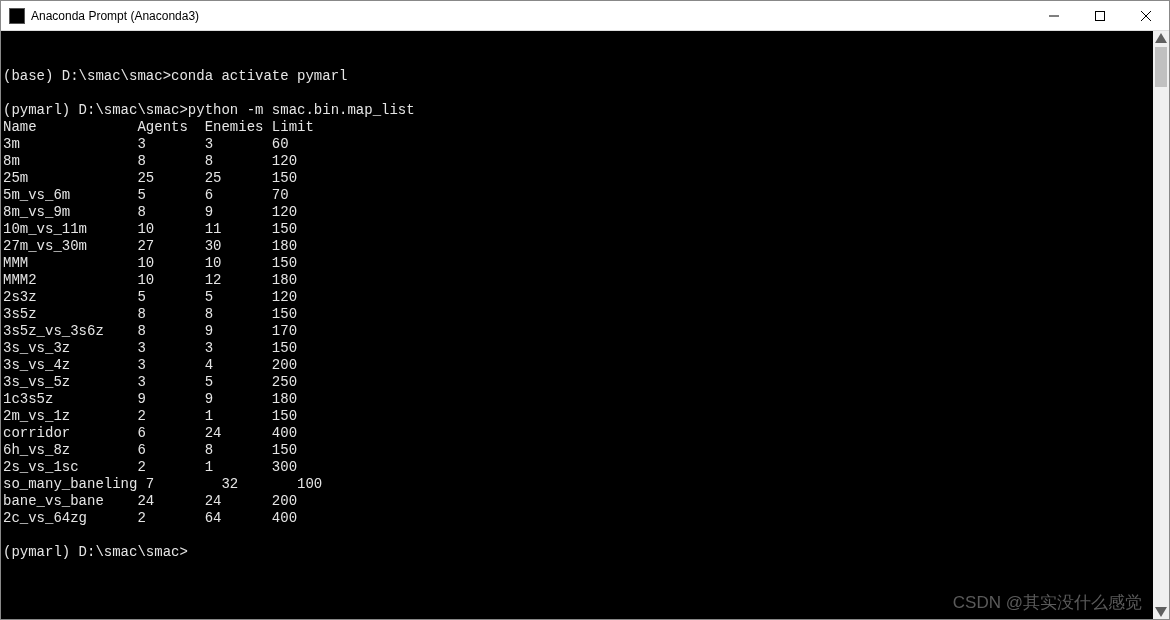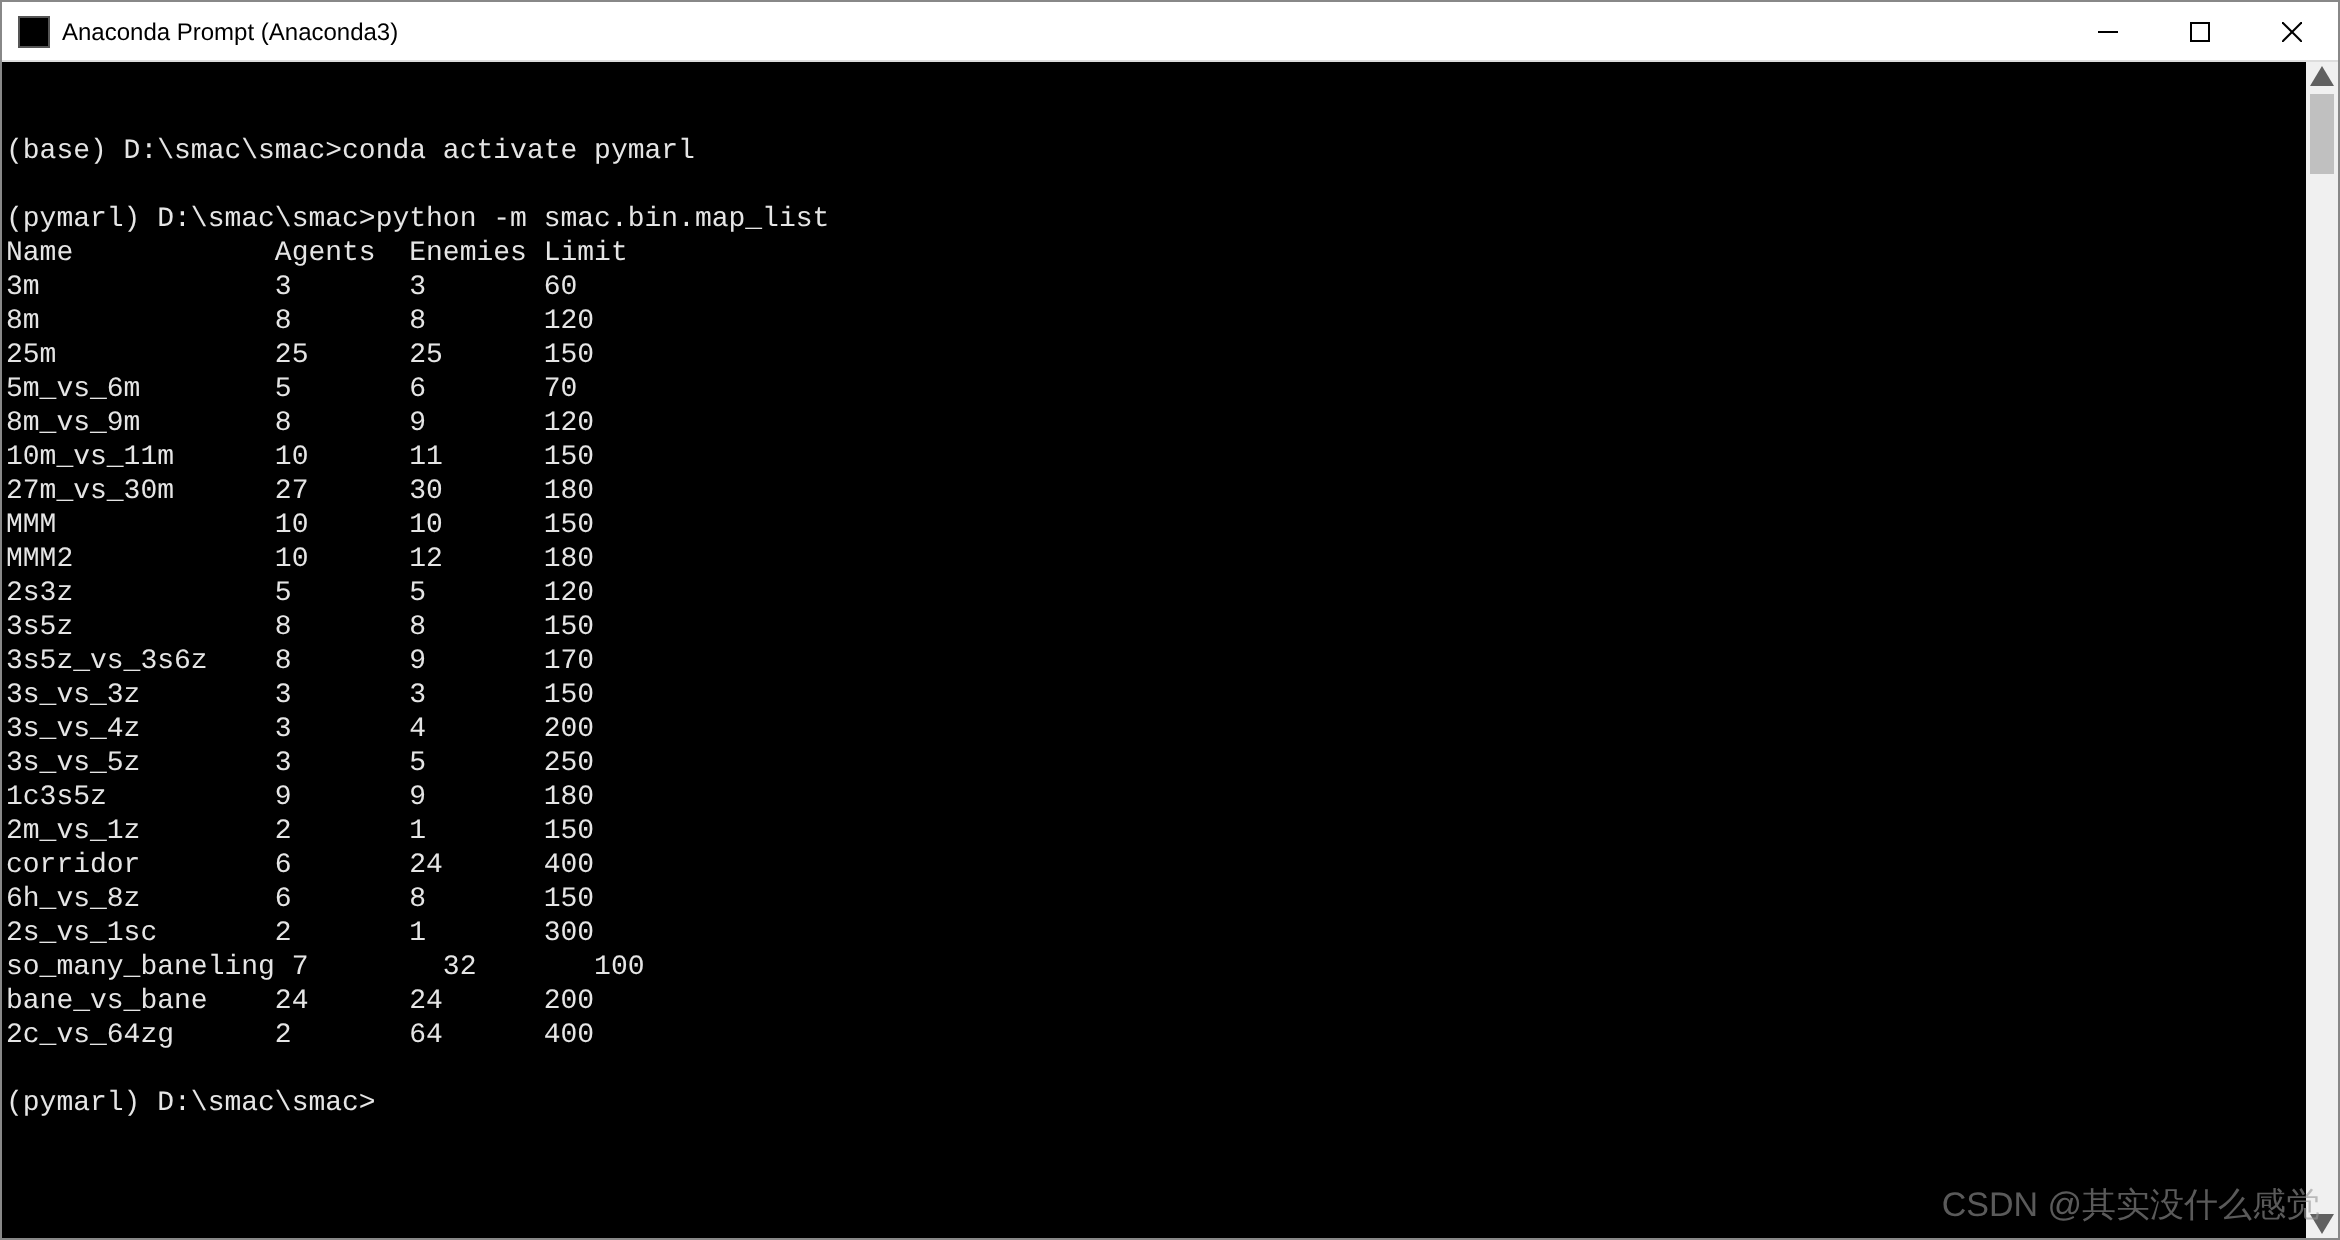--- a/index.html
+++ b/index.html
@@ -90,21 +90,21 @@
       background: #f0f0f0;
       position: relative;
     }
     .sb-thumb {
       position: absolute;
       left: 2px; right: 2px;
       background: #c0c0c0;
     }
     .watermark {
       position: absolute;
-      right: 10px;
+      right: 28px;
       bottom: 6px;
       color: rgba(150,150,150,0.6);
       font-size: 17px;
       font-family: "Microsoft YaHei", sans-serif;
       pointer-events: none;
     }
   </style>
 </head>
 <body>
 

